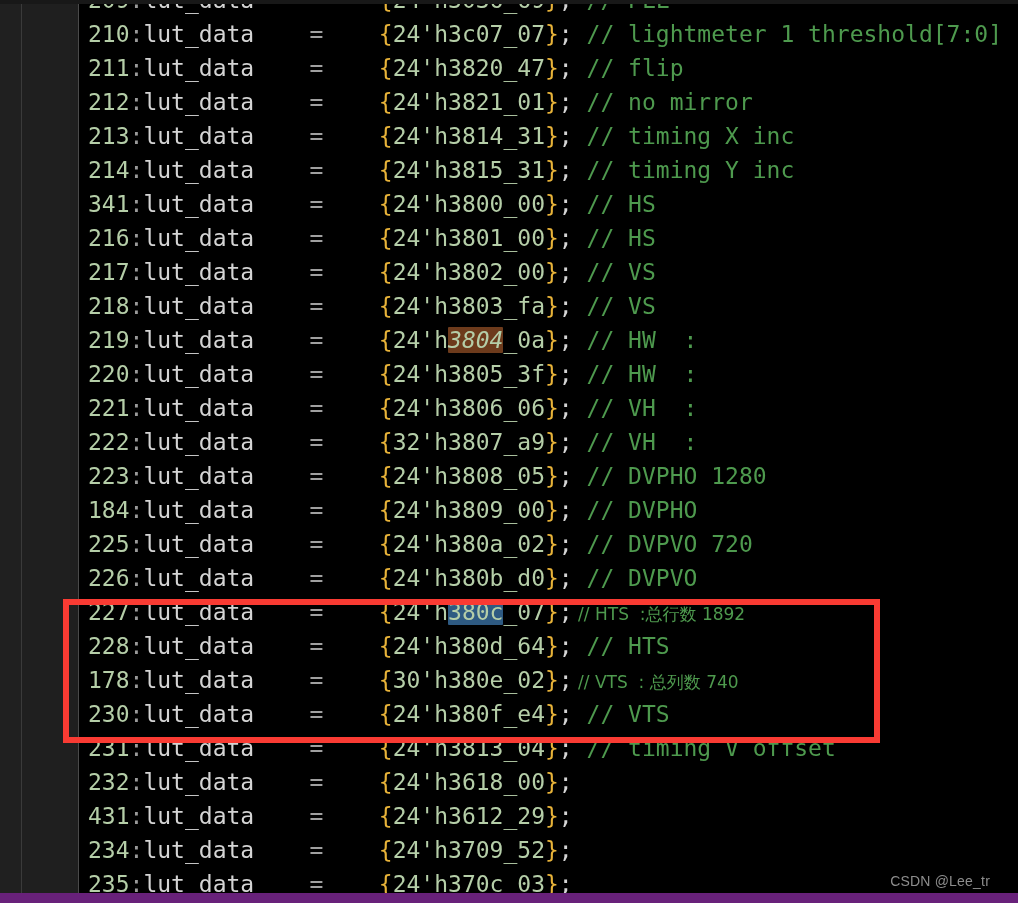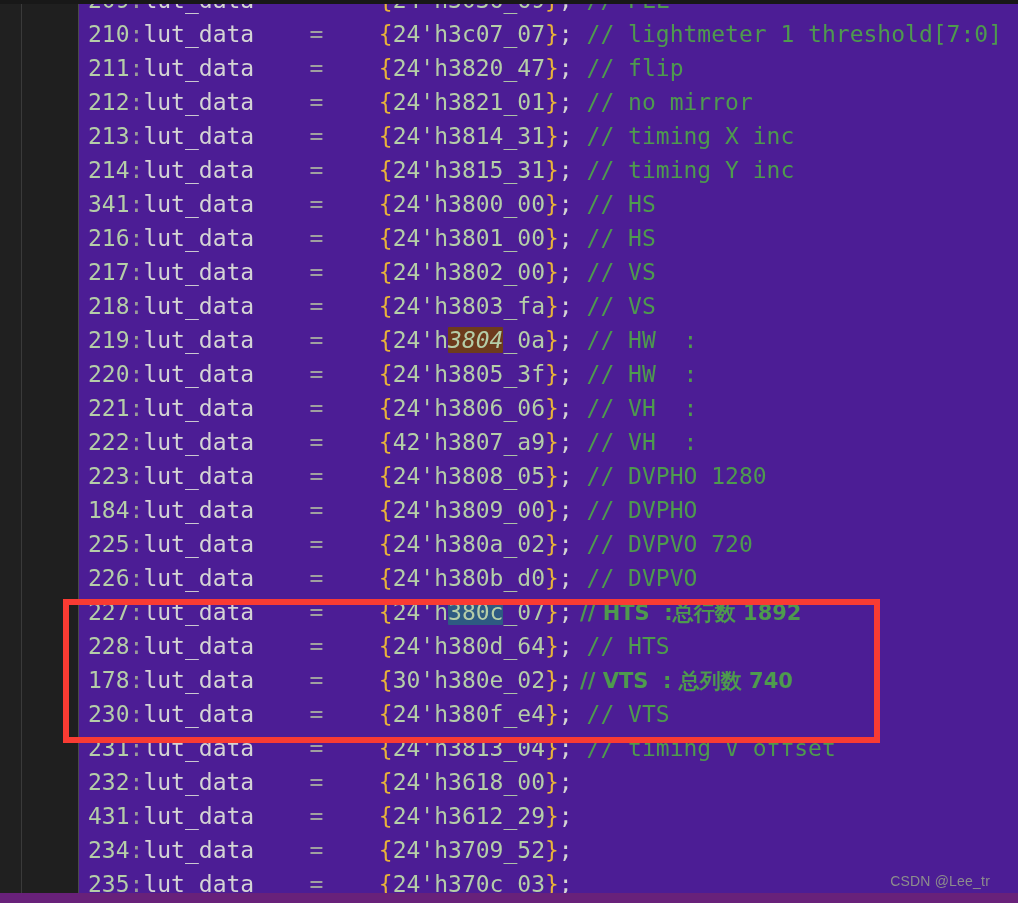--- a/index.html
+++ b/index.html
@@ -49,21 +49,21 @@
     left: 78px; top: 4px;
     width: 1px; height: 895px;
     background: #4a4a4a;
   }
 
   
   .code-surface {
     position: absolute;
     left: 79px; top: 4px;
     right: 0; bottom: 10px;
-    background: #4c1d95;
+    background: #000000;
     overflow: hidden;
   }
 
   .code-lines {
     position: absolute;
     left: 0;
     top: -21px;           
     width: 939px;
   }
 
@@ -123,21 +123,21 @@
   }
 
   
   .status-bar {
     position: absolute;
     left: 0; bottom: 0;
     width: 1018px; height: 10px;
     background: #68217a;
   }
 
-  .cjk { font-family: "DejaVu Sans", sans-serif; font-size: 21px; font-weight: bold; }
+  .cjk { font-family: "DejaVu Sans", sans-serif; font-size: 17px; }
 </style>
 </head>
 <body>
 
 <div id="screen">
 
   <div class="top-strip"></div>
   <div class="left-strip"></div>
   <div class="divider-1"></div>
   <div class="gutter"></div>
@@ -151,21 +151,21 @@
         <div class="code-line"><span class="t-lineno">212</span><span class="t-colon">:</span><span class="t-ident">lut_data</span><span class="t-eq">    =    </span><span class="t-brace">{</span><span class="t-hex">24'h3821_01</span><span class="t-brace">}</span><span class="t-semi">;</span><span class="t-comment"> // no mirror</span></div>
         <div class="code-line"><span class="t-lineno">213</span><span class="t-colon">:</span><span class="t-ident">lut_data</span><span class="t-eq">    =    </span><span class="t-brace">{</span><span class="t-hex">24'h3814_31</span><span class="t-brace">}</span><span class="t-semi">;</span><span class="t-comment"> // timing X inc</span></div>
         <div class="code-line"><span class="t-lineno">214</span><span class="t-colon">:</span><span class="t-ident">lut_data</span><span class="t-eq">    =    </span><span class="t-brace">{</span><span class="t-hex">24'h3815_31</span><span class="t-brace">}</span><span class="t-semi">;</span><span class="t-comment"> // timing Y inc</span></div>
         <div class="code-line"><span class="t-lineno">341</span><span class="t-colon">:</span><span class="t-ident">lut_data</span><span class="t-eq">    =    </span><span class="t-brace">{</span><span class="t-hex">24'h3800_00</span><span class="t-brace">}</span><span class="t-semi">;</span><span class="t-comment"> // HS</span></div>
         <div class="code-line"><span class="t-lineno">216</span><span class="t-colon">:</span><span class="t-ident">lut_data</span><span class="t-eq">    =    </span><span class="t-brace">{</span><span class="t-hex">24'h3801_00</span><span class="t-brace">}</span><span class="t-semi">;</span><span class="t-comment"> // HS</span></div>
         <div class="code-line"><span class="t-lineno">217</span><span class="t-colon">:</span><span class="t-ident">lut_data</span><span class="t-eq">    =    </span><span class="t-brace">{</span><span class="t-hex">24'h3802_00</span><span class="t-brace">}</span><span class="t-semi">;</span><span class="t-comment"> // VS</span></div>
         <div class="code-line"><span class="t-lineno">218</span><span class="t-colon">:</span><span class="t-ident">lut_data</span><span class="t-eq">    =    </span><span class="t-brace">{</span><span class="t-hex">24'h3803_fa</span><span class="t-brace">}</span><span class="t-semi">;</span><span class="t-comment"> // VS</span></div>
         <div class="code-line"><span class="t-lineno">219</span><span class="t-colon">:</span><span class="t-ident">lut_data</span><span class="t-eq">    =    </span><span class="t-brace">{</span><span class="t-hex">24'h</span><span class="t-hex hl-word">3804</span><span class="t-hex">_0a</span><span class="t-brace">}</span><span class="t-semi">;</span><span class="t-comment"> // HW  :</span></div>
         <div class="code-line"><span class="t-lineno">220</span><span class="t-colon">:</span><span class="t-ident">lut_data</span><span class="t-eq">    =    </span><span class="t-brace">{</span><span class="t-hex">24'h3805_3f</span><span class="t-brace">}</span><span class="t-semi">;</span><span class="t-comment"> // HW  :</span></div>
         <div class="code-line"><span class="t-lineno">221</span><span class="t-colon">:</span><span class="t-ident">lut_data</span><span class="t-eq">    =    </span><span class="t-brace">{</span><span class="t-hex">24'h3806_06</span><span class="t-brace">}</span><span class="t-semi">;</span><span class="t-comment"> // VH  :</span></div>
-        <div class="code-line"><span class="t-lineno">222</span><span class="t-colon">:</span><span class="t-ident">lut_data</span><span class="t-eq">    =    </span><span class="t-brace">{</span><span class="t-hex">42'h3807_a9</span><span class="t-brace">}</span><span class="t-semi">;</span><span class="t-comment"> // VH  :</span></div>
+        <div class="code-line"><span class="t-lineno">222</span><span class="t-colon">:</span><span class="t-ident">lut_data</span><span class="t-eq">    =    </span><span class="t-brace">{</span><span class="t-hex">32'h3807_a9</span><span class="t-brace">}</span><span class="t-semi">;</span><span class="t-comment"> // VH  :</span></div>
         <div class="code-line"><span class="t-lineno">223</span><span class="t-colon">:</span><span class="t-ident">lut_data</span><span class="t-eq">    =    </span><span class="t-brace">{</span><span class="t-hex">24'h3808_05</span><span class="t-brace">}</span><span class="t-semi">;</span><span class="t-comment"> // DVPHO 1280</span></div>
         <div class="code-line"><span class="t-lineno">184</span><span class="t-colon">:</span><span class="t-ident">lut_data</span><span class="t-eq">    =    </span><span class="t-brace">{</span><span class="t-hex">24'h3809_00</span><span class="t-brace">}</span><span class="t-semi">;</span><span class="t-comment"> // DVPHO</span></div>
         <div class="code-line"><span class="t-lineno">225</span><span class="t-colon">:</span><span class="t-ident">lut_data</span><span class="t-eq">    =    </span><span class="t-brace">{</span><span class="t-hex">24'h380a_02</span><span class="t-brace">}</span><span class="t-semi">;</span><span class="t-comment"> // DVPVO 720</span></div>
         <div class="code-line"><span class="t-lineno">226</span><span class="t-colon">:</span><span class="t-ident">lut_data</span><span class="t-eq">    =    </span><span class="t-brace">{</span><span class="t-hex">24'h380b_d0</span><span class="t-brace">}</span><span class="t-semi">;</span><span class="t-comment"> // DVPVO</span></div>
         <div class="code-line"><span class="t-lineno">227</span><span class="t-colon">:</span><span class="t-ident">lut_data</span><span class="t-eq">    =    </span><span class="t-brace">{</span><span class="t-hex">24'h</span><span class="t-hex hl-sel">380c</span><span class="t-hex">_07</span><span class="t-brace">}</span><span class="t-semi">;</span><span class="t-comment cjk"> // HTS  :总行数 1892</span></div>
         <div class="code-line"><span class="t-lineno">228</span><span class="t-colon">:</span><span class="t-ident">lut_data</span><span class="t-eq">    =    </span><span class="t-brace">{</span><span class="t-hex">24'h380d_64</span><span class="t-brace">}</span><span class="t-semi">;</span><span class="t-comment"> // HTS</span></div>
         <div class="code-line"><span class="t-lineno">178</span><span class="t-colon">:</span><span class="t-ident">lut_data</span><span class="t-eq">    =    </span><span class="t-brace">{</span><span class="t-hex">30'h380e_02</span><span class="t-brace">}</span><span class="t-semi">;</span><span class="t-comment cjk"> // VTS  : 总列数 740</span></div>
         <div class="code-line"><span class="t-lineno">230</span><span class="t-colon">:</span><span class="t-ident">lut_data</span><span class="t-eq">    =    </span><span class="t-brace">{</span><span class="t-hex">24'h380f_e4</span><span class="t-brace">}</span><span class="t-semi">;</span><span class="t-comment"> // VTS</span></div>
         <div class="code-line"><span class="t-lineno">231</span><span class="t-colon">:</span><span class="t-ident">lut_data</span><span class="t-eq">    =    </span><span class="t-brace">{</span><span class="t-hex">24'h3813_04</span><span class="t-brace">}</span><span class="t-semi">;</span><span class="t-comment"> // timing V offset</span></div>
         <div class="code-line"><span class="t-lineno">232</span><span class="t-colon">:</span><span class="t-ident">lut_data</span><span class="t-eq">    =    </span><span class="t-brace">{</span><span class="t-hex">24'h3618_00</span><span class="t-brace">}</span><span class="t-semi">;</span></div>

